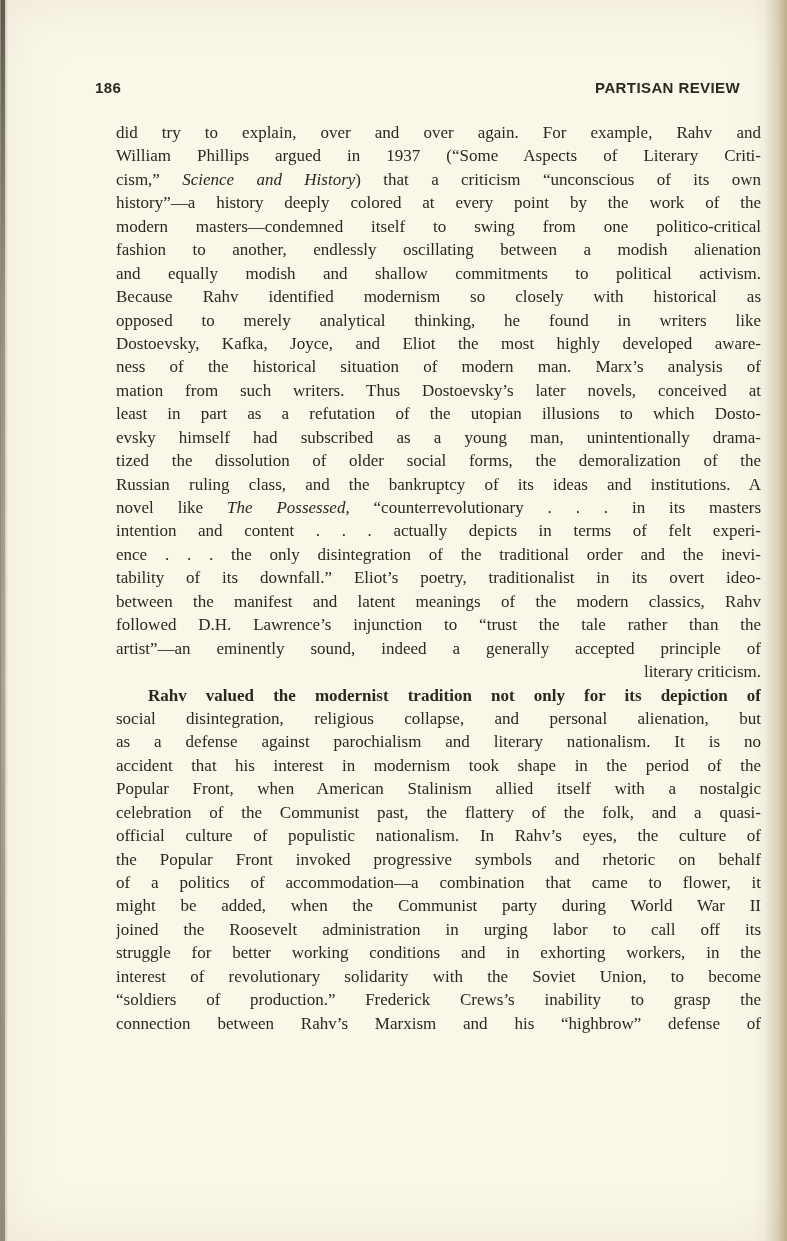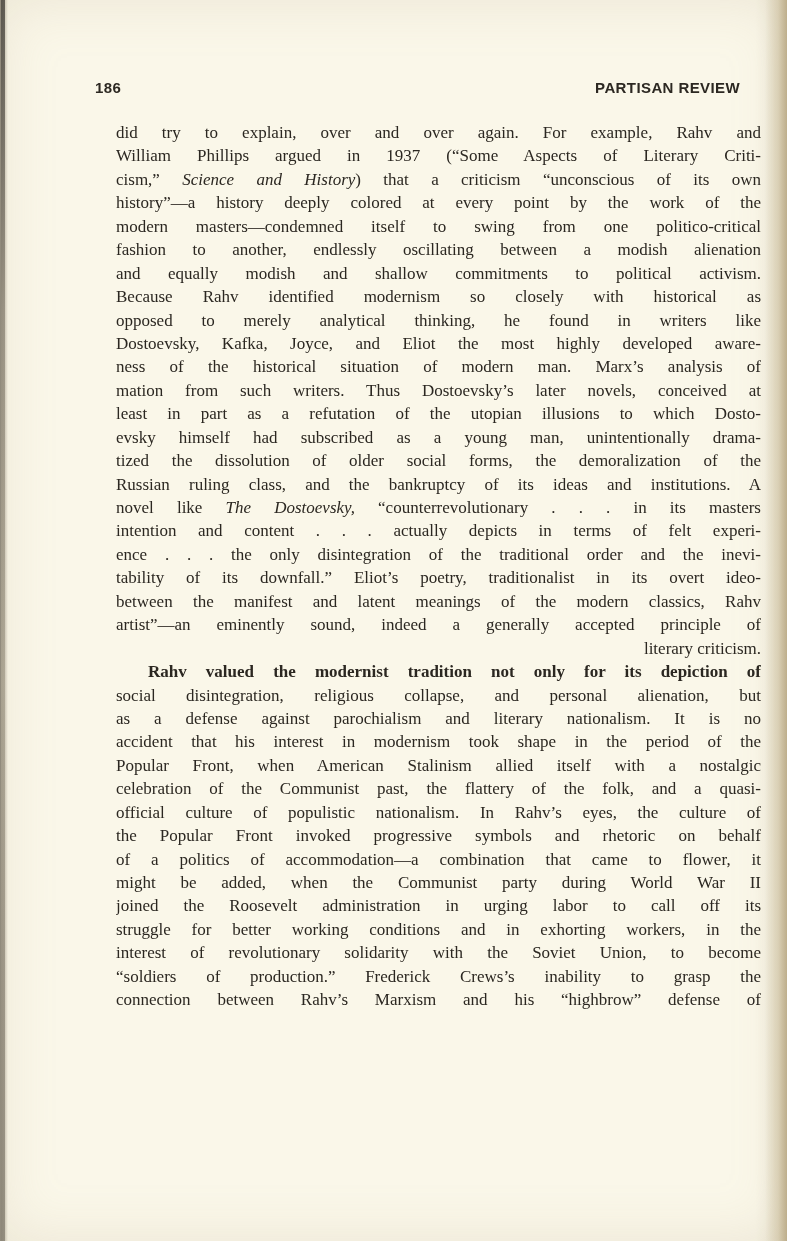--- a/index.html
+++ b/index.html
@@ -104,25 +104,26 @@
       <div class="line"><span>and equally modish and shallow commitments to political activism.</span></div>
       <div class="line"><span>Because Rahv identified modernism so closely with historical as</span></div>
       <div class="line"><span>opposed to merely analytical thinking, he found in writers like</span></div>
       <div class="line"><span>Dostoevsky, Kafka, Joyce, and Eliot the most highly developed aware-</span></div>
       <div class="line"><span>ness of the historical situation of modern man. Marx’s analysis of</span></div>
       <div class="line"><span>mation from such writers. Thus Dostoevsky’s later novels, conceived at</span></div>
       <div class="line"><span>least in part as a refutation of the utopian illusions to which Dosto-</span></div>
       <div class="line"><span>evsky himself had subscribed as a young man, unintentionally drama-</span></div>
       <div class="line"><span>tized the dissolution of older social forms, the demoralization of the</span></div>
       <div class="line"><span>Russian ruling class, and the bankruptcy of its ideas and institutions. A</span></div>
-      <div class="line"><span>novel like </span><i>The Dostoevsky,</i><span> “counterrevolutionary . . . in its masters</span></div>
+      <div class="line"><span>novel like </span><i>The Possessed,</i><span> “counterrevolutionary . . . in its masters</span></div>
       <div class="line"><span>intention and content . . . actually depicts in terms of felt experi-</span></div>
       <div class="line"><span>ence . . . the only disintegration of the traditional order and the inevi-</span></div>
       <div class="line"><span>tability of its downfall.” Eliot’s poetry, traditionalist in its overt ideo-</span></div>
       <div class="line"><span>between the manifest and latent meanings of the modern classics, Rahv</span></div>
+      <div class="line"><span>followed D.H. Lawrence’s injunction to “trust the tale rather than the</span></div>
       <div class="line"><span>artist”—an eminently sound, indeed a generally accepted principle of</span></div>
       <div class="line no-just"><span>literary criticism.</span></div>
       <div class="line indent"><span>Rahv valued the modernist tradition not only for its depiction of</span></div>
       <div class="line"><span>social disintegration, religious collapse, and personal alienation, but</span></div>
       <div class="line"><span>as a defense against parochialism and literary nationalism. It is no</span></div>
       <div class="line"><span>accident that his interest in modernism took shape in the period of the</span></div>
       <div class="line"><span>Popular Front, when American Stalinism allied itself with a nostalgic</span></div>
       <div class="line"><span>celebration of the Communist past, the flattery of the folk, and a quasi-</span></div>
       <div class="line"><span>official culture of populistic nationalism. In Rahv’s eyes, the culture of</span></div>
       <div class="line"><span>the Popular Front invoked progressive symbols and rhetoric on behalf</span></div>

